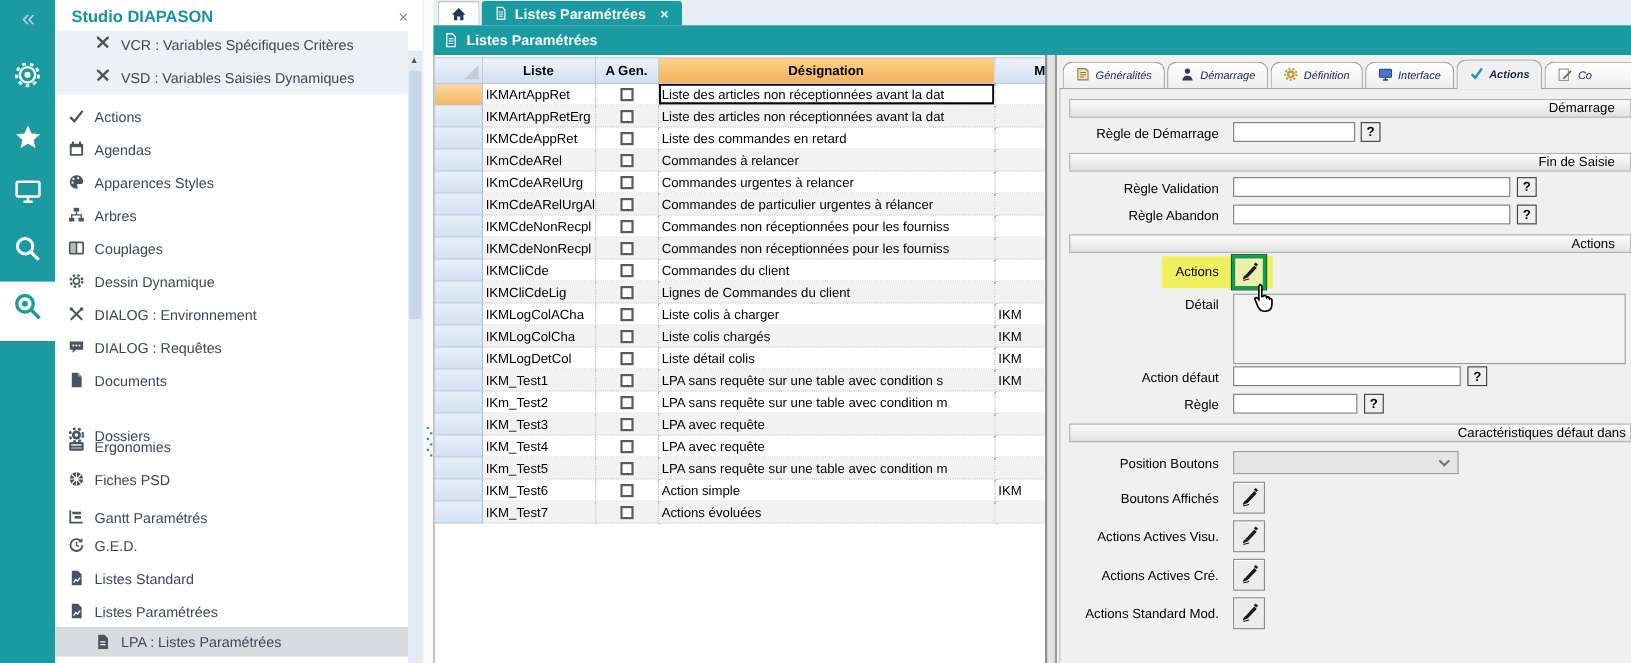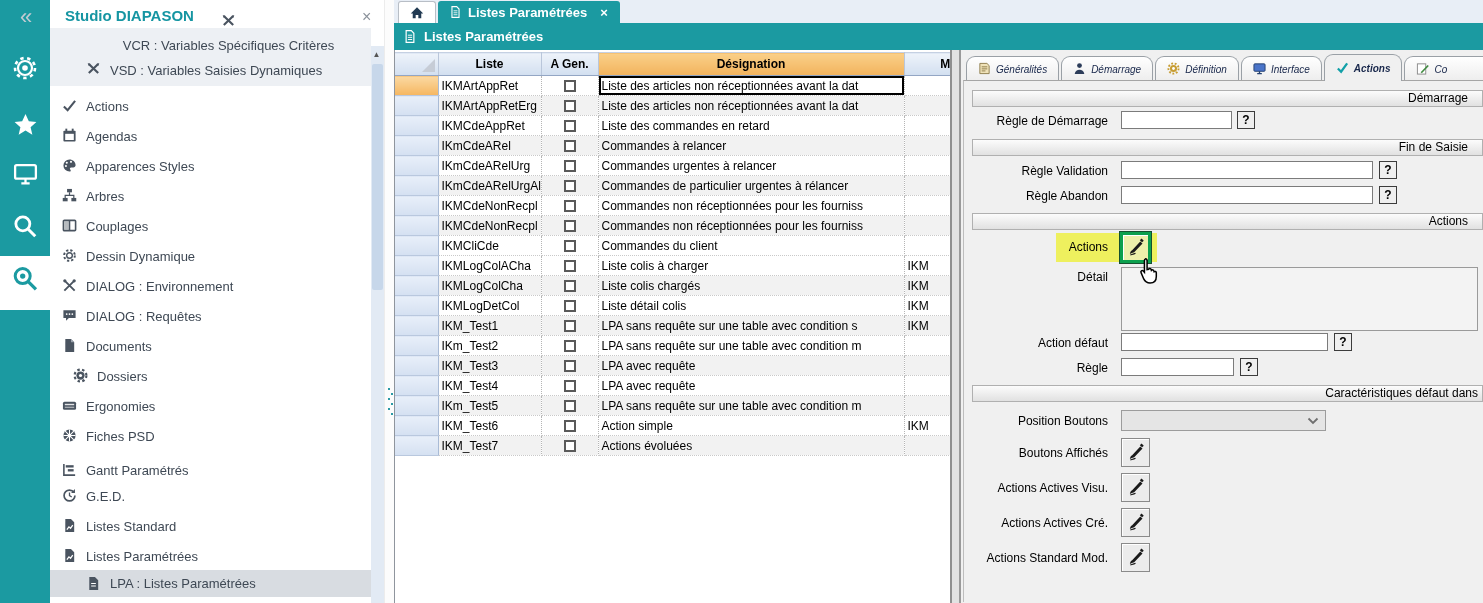--- a/index.html
+++ b/index.html
@@ -143,21 +143,21 @@
           <path d="M16 15.5l6.5 6.5" stroke="#1b9aa1" stroke-width="2.8"></path>
         </svg>
     </div>
   </div>
 
   <div class="sidebar">
     <div class="sb-title">Studio DIAPASON</div>
     <div class="sb-close">×</div>
     <div class="group-bg"></div>
     <div id="sidebar-list">
-        <div class="side-item indent" style="top: 14px; flex-direction: column;">
+        <div class="side-item indent" style="top: 28px;">
           <span class="icn">
             <svg viewBox="0 0 16 16">
               <path d="M3 2.2l10 9.6M13 2.2L3 11.8" stroke="#4a5460" stroke-width="2.3"></path>
               <path d="M1.8 1l3.1 1.2-1.9 2z" fill="#4a5460"></path>
               <path d="M14.2 1l-3.1 1.2 1.9 2z" fill="#4a5460"></path>
             </svg>
           </span>
           <span>VCR : Variables Spécifiques Critères</span>
         </div>
         <div class="side-item indent" style="top: 58px;">
@@ -253,21 +253,21 @@
         </div>
         <div class="side-item" style="top: 334px;">
           <span class="icn">
             <svg viewBox="0 0 16 16">
               <path d="M3.5 1h6L13 4.5V15H3.5z" fill="#4a5460"></path>
               <path d="M9.5 1v3.5H13z" fill="#9aa2ac"></path>
             </svg>
           </span>
           <span>Documents</span>
         </div>
-        <div class="side-item" style="top: 364px; margin-left: 11px;">
+        <div class="side-item" style="top: 384px;">
           <span class="icn">
             <svg viewBox="0 0 16 16">
               <circle cx="8" cy="8" r="4.4" fill="#4a5460"></circle>
               <circle cx="8" cy="8" r="1.7" fill="#fff"></circle>
               <circle cx="8" cy="8" r="6.3" fill="none" stroke="#4a5460" stroke-width="2.3" stroke-dasharray="2.6 2.5"></circle>
             </svg>
           </span>
           <span>Dossiers</span>
         </div>
         <div class="side-item" style="top: 394px;">
@@ -471,20 +471,29 @@
           </tr>
           <tr class="">
             <td class="sel"></td>
             <td>IKMCliCde</td>
             <td class="agen">
               <span class="cb"></span>
             </td>
             <td>Commandes du client</td>
             <td></td>
           </tr>
+          <tr class="odd ">
+            <td class="sel"></td>
+            <td>IKMCliCdeLig</td>
+            <td class="agen">
+              <span class="cb"></span>
+            </td>
+            <td>Lignes de Commandes du client</td>
+            <td></td>
+          </tr>
           <tr class="">
             <td class="sel"></td>
             <td>IKMLogColACha</td>
             <td class="agen">
               <span class="cb"></span>
             </td>
             <td>Liste colis à charger</td>
             <td>IKM</td>
           </tr>
           <tr class="odd ">

